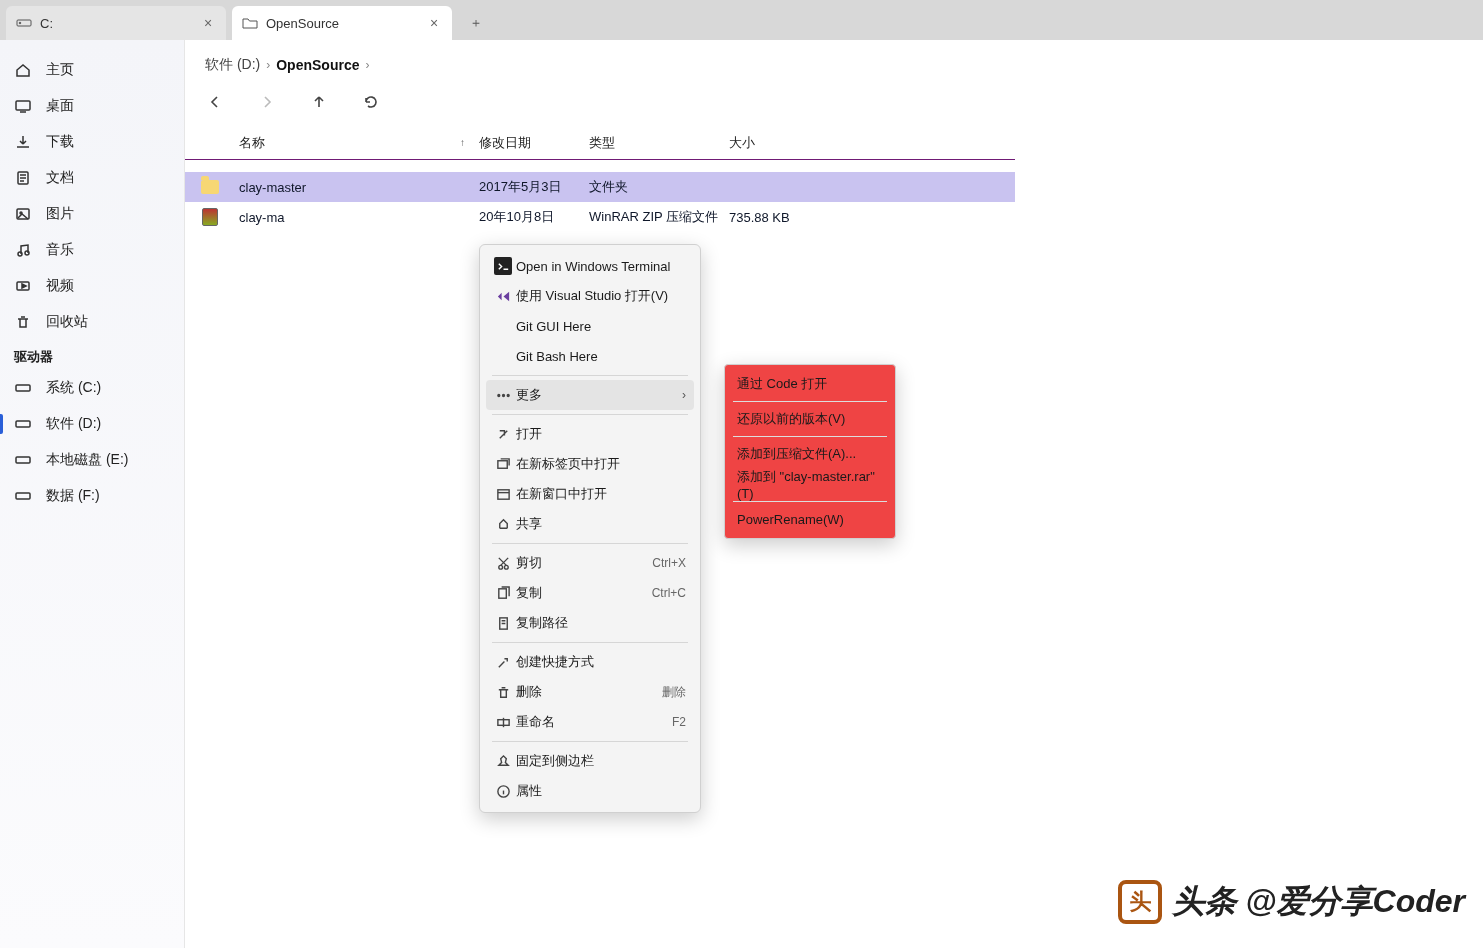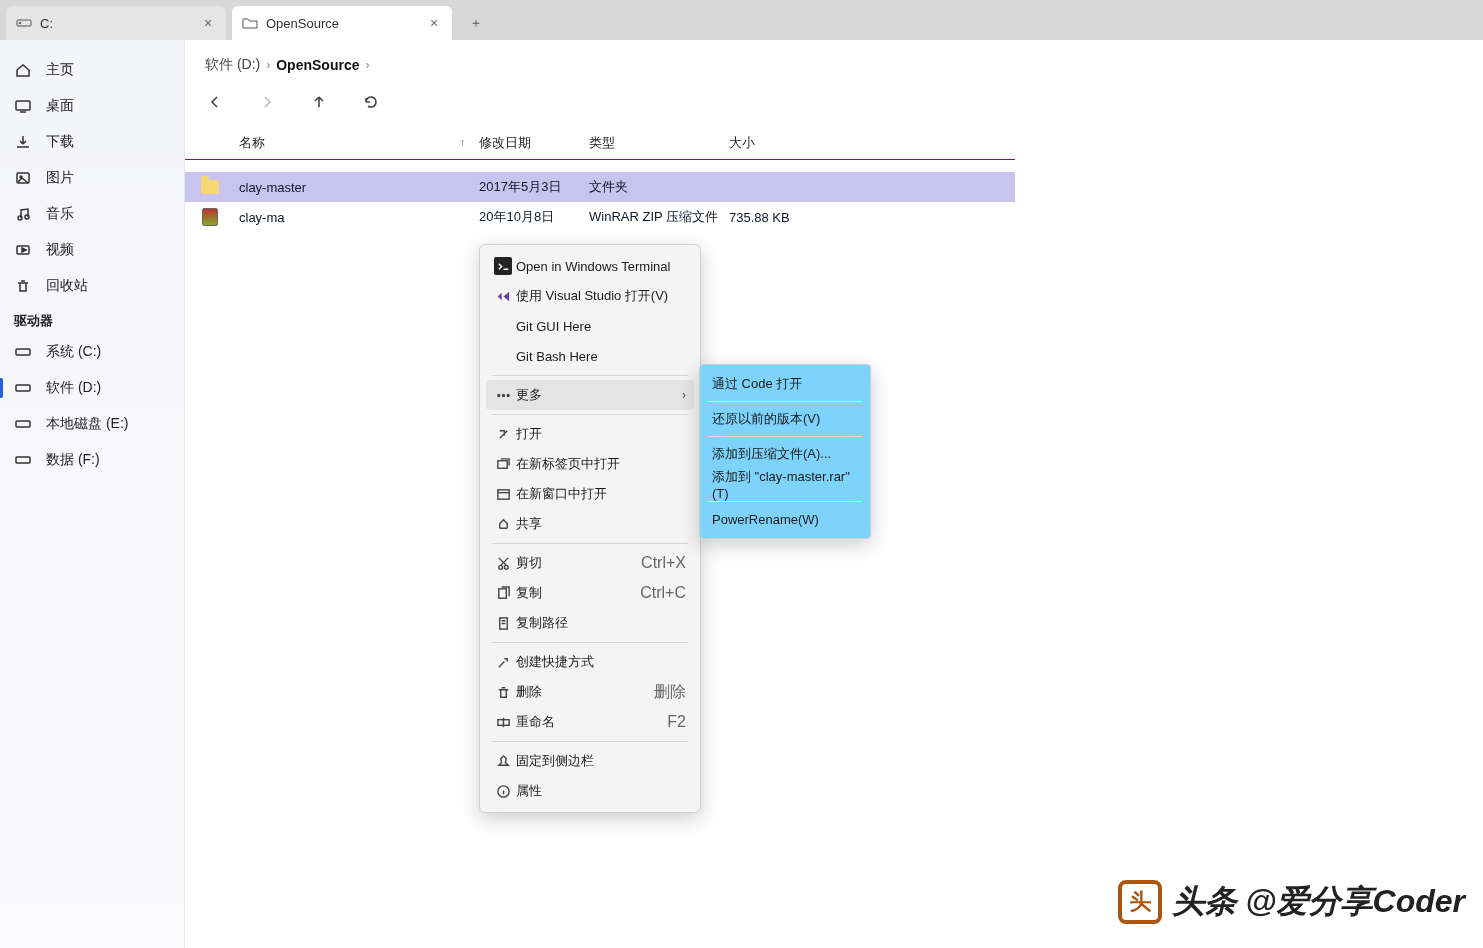--- a/index.html
+++ b/index.html
@@ -52,31 +52,31 @@
   .row .iconcell { display:flex; justify-content:center;}
   .folder-ico { width:18px; height:14px; background:#f7d774; border-radius:2px; position:relative;}
   .folder-ico::before{ content:""; position:absolute; top:-4px; left:0; width:8px; height:4px; background:#f7d774; border-radius:2px 2px 0 0;}
   .rar-ico { width:16px; height:18px; background:linear-gradient(#b33,#8a2); border:1px solid #666; border-radius:2px;}
   .table-wrap{ padding-left:0; width:830px;}
 
   
   .ctxmenu { position:absolute; top:204px; left:294px; width:222px; background:#f4f4f4; border:1px solid #d0d0d0; border-radius:6px; padding:6px 6px; box-shadow:0 6px 20px rgba(0,0,0,.2); z-index:50;}
   .ctx-row { display:flex; align-items:center; height:30px; padding:0 8px; gap:4px; font-size:13px; border-radius:4px; color:#1a1a1a;}
   .ctx-row.hover { background:#e4e4e4;}
-  .ctx-row .sc { margin-left:auto; font-size:16px; color:#666;}
+  .ctx-row .sc { margin-left:auto; font-size:12px; color:#666;}
   .ctx-row .arrow { margin-left:auto; color:#555; font-size:12px;}
   .ctx-sep { height:1px; background:#d6d6d6; margin:4px 6px;}
   .ctx-ico { width:18px; height:18px; display:flex; align-items:center; justify-content:center;}
   .ctx-ico svg{ width:15px; height:15px; stroke:#444; fill:none; stroke-width:1.5;}
   .ctx-ico.term{ background:#222; border-radius:2px;}
   .ctx-ico.term svg{ stroke:#fff;}
   .ctx-ico.vs svg{ stroke:none; fill:#6b3fa0;}
 
   
-  .submenu { position:absolute; top:324px; left:514px; width:172px; background:#7dd3fc; border:1px solid #d0d0d0; border-radius:4px; box-shadow:0 6px 20px rgba(0,0,0,.2); padding:4px 0; z-index:60;}
+  .submenu { position:absolute; top:324px; left:539px; width:172px; background:#ef4444; border:1px solid #d0d0d0; border-radius:4px; box-shadow:0 6px 20px rgba(0,0,0,.2); padding:4px 0; z-index:60;}
   .sub-row { height:30px; display:flex; align-items:center; padding:0 12px; font-size:13px;}
   .sub-sep{ height:1px; background:#ddd; margin:2px 8px;}
 
   
   .watermark { position:absolute; right:18px; bottom:24px; display:flex; align-items:center; gap:10px; font-size:32px; font-weight:700; color:#222; font-style:italic;}
   .wm-logo { width:44px; height:44px; border:4px solid #a51; border-radius:8px; display:flex; align-items:center; justify-content:center; color:#a51; font-size:22px; font-style:normal;}
 </style>
 </head>
 <body>
 
@@ -129,20 +129,29 @@
           <span class="ico">
             <svg viewBox="0 0 16 16">
               <path d="M8 2v8m0 0l-3-3m3 3l3-3M2 13h12"></path>
             </svg>
           </span>
           <span>下载</span>
         </div>
       <div class="side-item">
           <span class="ico">
             <svg viewBox="0 0 16 16">
+              <rect x="3" y="2" width="10" height="12" rx="1"></rect>
+              <path d="M5 5h6M5 8h6M5 11h4"></path>
+            </svg>
+          </span>
+          <span>文档</span>
+        </div>
+      <div class="side-item">
+          <span class="ico">
+            <svg viewBox="0 0 16 16">
               <rect x="2" y="3" width="12" height="10" rx="1"></rect>
               <circle cx="6" cy="7" r="1"></circle>
               <path d="M3 12l4-4 6 5"></path>
             </svg>
           </span>
           <span>图片</span>
         </div>
       <div class="side-item">
           <span class="ico">
             <svg viewBox="0 0 16 16">

